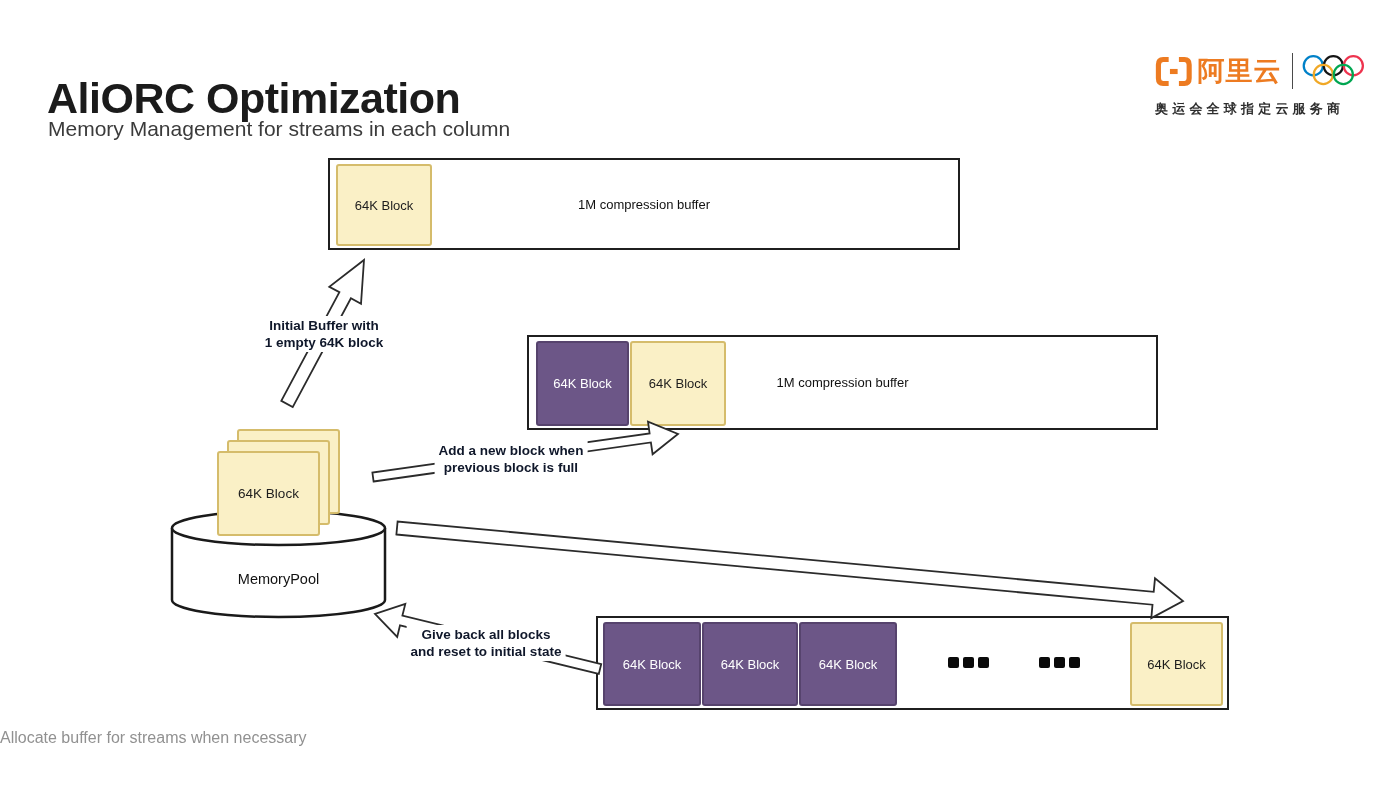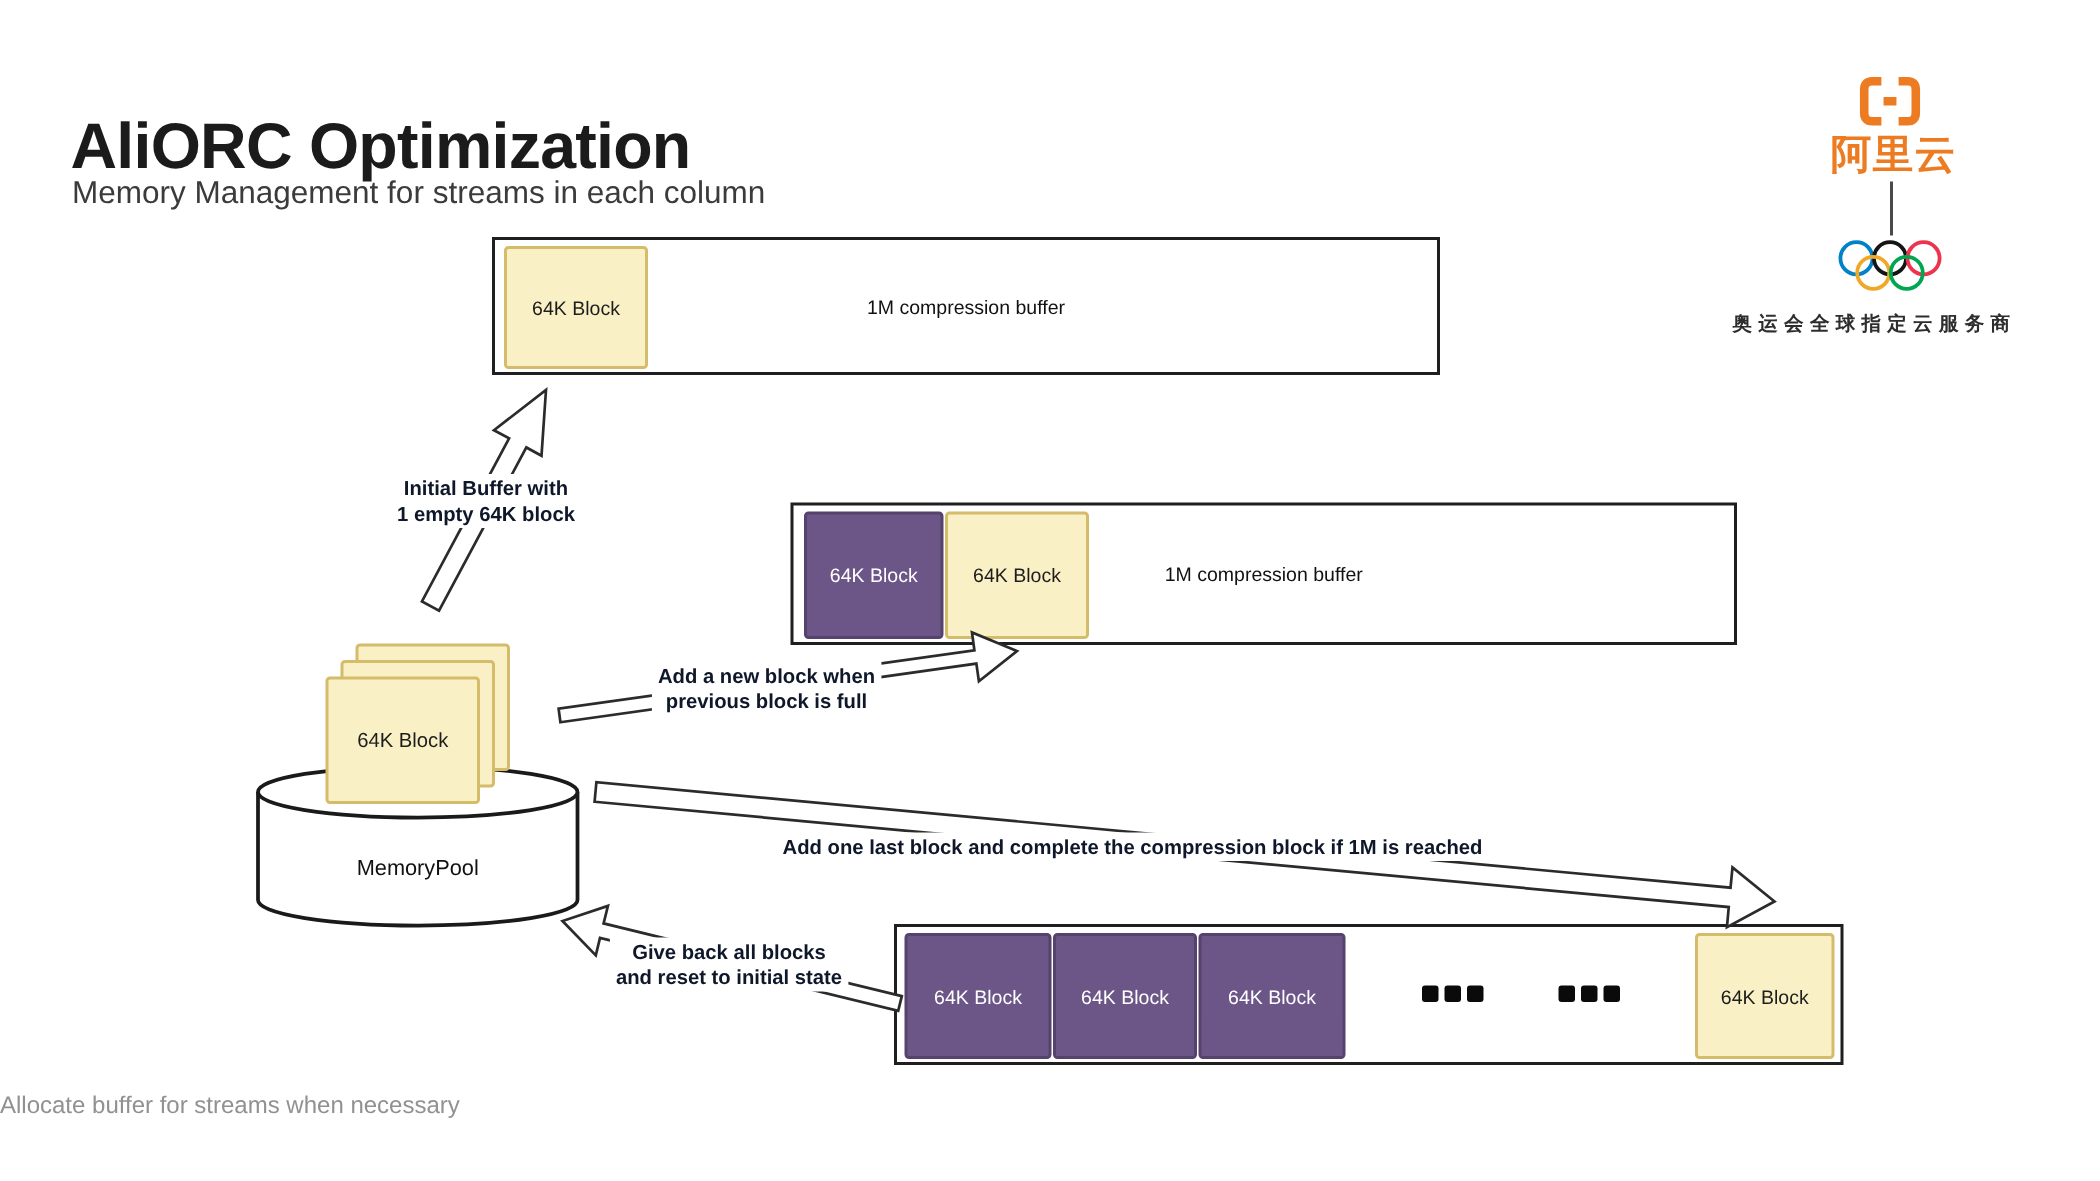--- a/index.html
+++ b/index.html
@@ -4,21 +4,21 @@
 <style>
   html,body{margin:0;padding:0;background:#fff;}
   .slide{
     position:relative;width:1400px;height:787px;background:#fff;overflow:hidden;
     font-family:"Liberation Sans",sans-serif;color:#1d1d1d;
   }
   
   .title{position:absolute;left:47px;top:46px;font-size:43px;font-weight:600;letter-spacing:-0.5px;color:#1b1b1b;line-height:1.1;}
   .subtitle{position:absolute;left:48px;top:117px;font-size:21px;font-weight:400;color:#3b3b3b;}
   .logo{position:absolute;left:1155px;top:50px;width:210px;}
-  .logo-row{display:flex;align-items:center;flex-direction:column;}
+  .logo-row{display:flex;align-items:center;}
   .brand-cn{color:var(--brand,#ED7B21);font-size:27px;font-weight:700;margin-left:5px;letter-spacing:1px;white-space:nowrap;}
   .logo-divider{width:2px;height:36px;background:#4a4a4a;margin:0 9px 0 10px;}
   .logo-tagline{margin-top:8px;font-size:13px;font-weight:600;letter-spacing:4.2px;color:#2e2e2e;white-space:nowrap;}
   
   .diagram{position:absolute;inset:0;}
   .buffer-box{position:absolute;background:#fff;border:2px solid #1f1f1f;z-index:1;}
   .box-initial{left:328px;top:158px;width:628px;height:88px;}
   .box-growing{left:527px;top:335px;width:627px;height:91px;}
   .box-complete{left:596px;top:616px;width:629px;height:90px;}
   .buffer-label{position:absolute;inset:0;display:flex;align-items:center;justify-content:center;font-size:13px;color:#111;pointer-events:none;}
@@ -112,23 +112,20 @@
     <div class="pool-label">MemoryPool</div>
 
     <div class="annotation" style="left:324px;top:316px;">
       <div>Initial Buffer with</div>
       <div>1 empty 64K block</div>
     </div>
     <div class="annotation" style="left:511px;top:441px;">
       <div>Add a new block when</div>
       <div>previous block is full</div>
     </div>
-    <div class="annotation" style="left:755px;top:555px;">
-      <div>Add one last block and complete the compression block if 1M is reached</div>
-    </div>
     <div class="annotation" style="left:486px;top:625px;">
       <div>Give back all blocks</div>
       <div>and reset to initial state</div>
     </div>
 
     <div class="caption">Allocate buffer for streams when necessary</div>
   </div>
 </div>
 
 </body></html>

